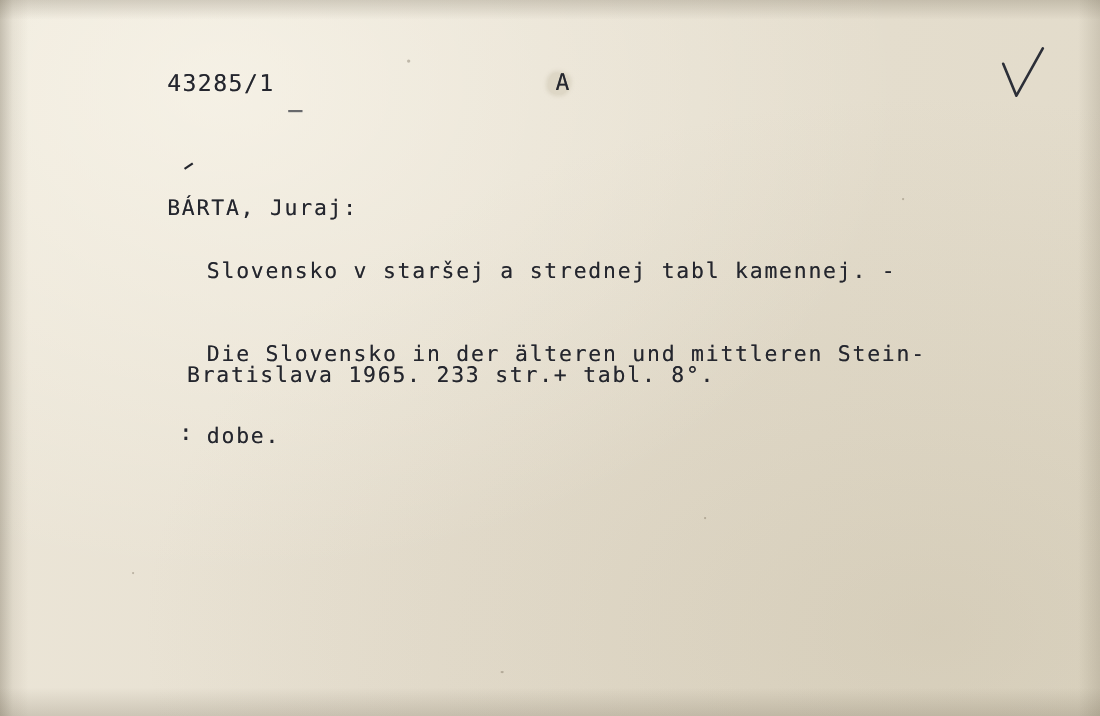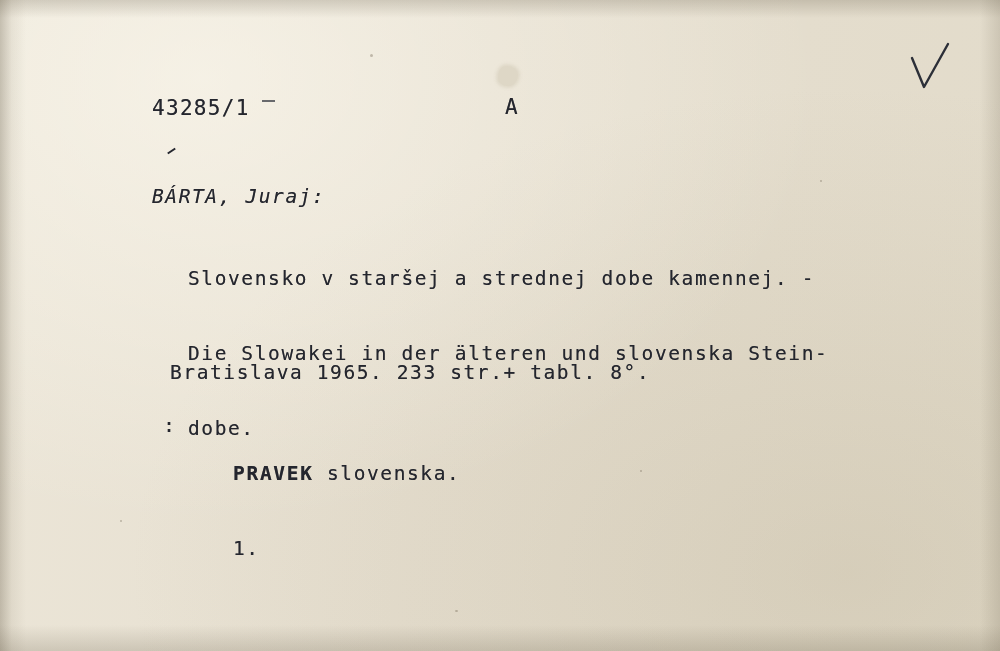--- a/index.html
+++ b/index.html
@@ -55,21 +55,20 @@
   }
 
   .typed {
     position: absolute;
     color: #24262e;
     font-size: 19.5px;
     letter-spacing: 1.6px;
     line-height: 25px;
     white-space: pre;
     text-shadow: 0 0 0.6px rgba(36,38,46,0.55);
-    margin-top: 32px;
   }
 
   
   #shelfmark {
     left: 152px;
     top: 64px;
     font-size: 21px;
     letter-spacing: 1.3px;
   }
   #shelfmark-tick {
@@ -103,22 +102,21 @@
     position: absolute;
     right: 48px;
     top: 42px;
     width: 44px;
     height: 56px;
   }
 
   
   #author {
     left: 152px;
-    top: 152px;
-    font-style: italic;
+    top: 176px;
   }
   #author-accent {
     position: absolute;
     left: 167px;
     top: 150px;
     width: 9px;
     height: 2px;
     background: #24262e;
     transform: rotate(-34deg);
   }
@@ -173,29 +171,25 @@
   <div class="typed" id="center-mark">A</div>
 
   <svg id="checkmark" viewBox="0 0 44 56">
     <path d="M4 16 L16 45 L40 2" fill="none" stroke="#2c2f38" stroke-width="2.4" stroke-linecap="round" stroke-linejoin="round"></path>
   </svg>
 
   <div id="author-accent"></div>
   <div class="typed" id="author">BÁRTA, Juraj:</div>
 
   <div class="typed" id="title-block">
-    <div>Slovensko v staršej a strednej dobe kamennej. -</div>
-    <div>Die Slowakei in der älteren und slovenska Stein-</div>
+    <div>Slovensko v staršej a strednej tabl kamennej. -</div>
+    <div>Die Slovensko in der älteren und mittleren Stein-</div>
     <div>dobe.</div>
   </div>
 
   <div class="typed" id="imprint-block">
     <div>Bratislava 1965. 233 str.+ tabl. 8°.</div>
   </div>
 
   <div class="typed" id="subject-colon">:</div>
 
-  <div class="typed" id="subject-block">
-    <div><span class="bold-word">PRAVEK</span><span> slovenska.</span></div>
-    <div>1.</div>
-  </div>
 
 </div>
 
 </body></html>

